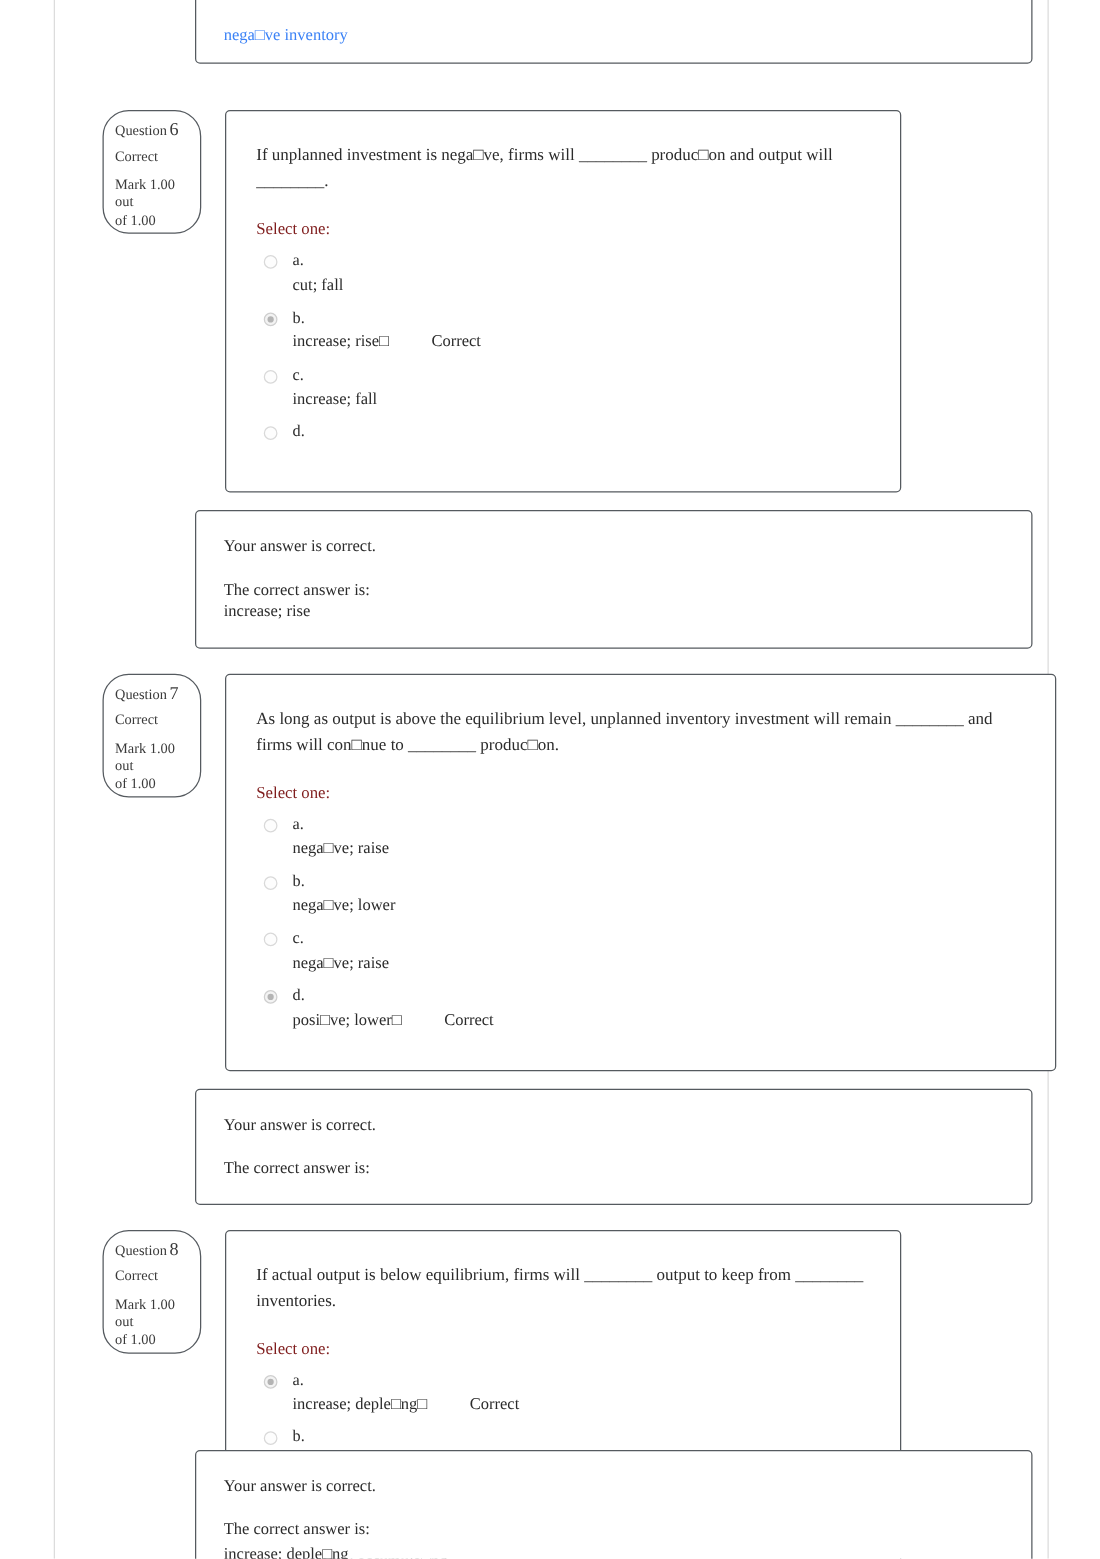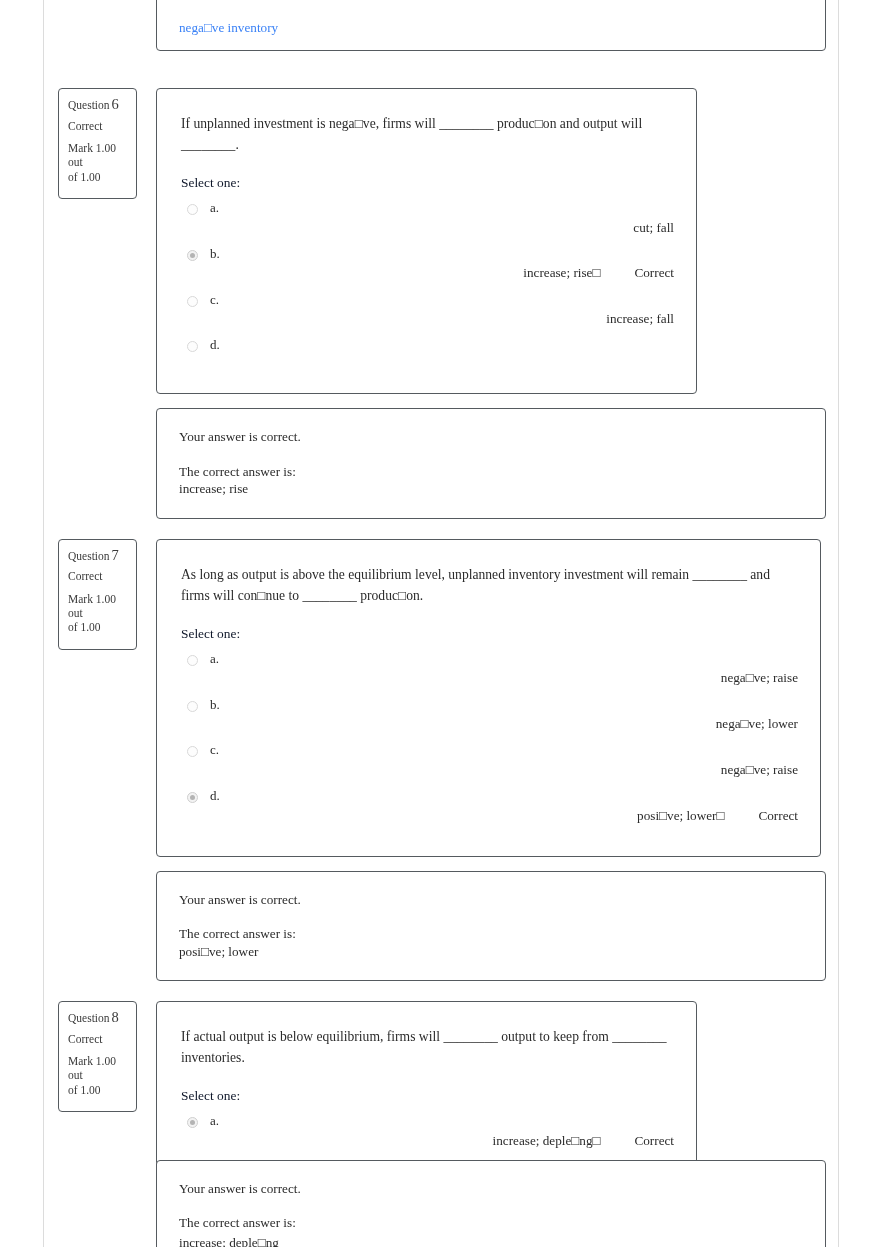--- a/index.html
+++ b/index.html
@@ -43,26 +43,27 @@
   }
 
   
   .qblock {
     position: relative;
     display: flex;
     align-items: flex-start;
   }
   .qinfo {
     width: 79px;
-    margin-left: 58px;
-    padding: 8px 9px 14px 9px;
+    margin-left: 82px;
+    padding: 8px 9px 2px 9px;
     font-size: 11.5px;
     line-height: 1.0;
     color: #3a3a3a;
     box-sizing: border-box;
+    border-radius: 21px;
   }
   .qinfo .row { margin: 0 0 9px 0; }
   .qinfo .row:last-child { margin-bottom: 0; }
   .qinfo .qnum-label { font-size: 11.5px; }
   .qinfo .qnum-value {
     font-size: 14.5px;
     margin-left: 2px;
   }
   .qinfo .mark { line-height: 1.25; }
 
@@ -76,21 +77,21 @@
   .qtext {
     font-size: 13.6px;
     line-height: 1.55;
     margin: 0 0 20px 0;
     color: #2b2b2b;
   }
 
   .select-one {
     font-size: 13.4px;
     margin: 0 0 9px 0;
-    color: #0f172a;
+    color: #7f1d1d;
   }
 
   
   .answers { margin: 0; padding: 0; list-style: none; }
   .answer {
     position: relative;
     padding: 0 0 10px 29px;
     min-height: 34px;
     box-sizing: border-box;
   }
@@ -125,21 +126,20 @@
     line-height: 1.2;
     margin-bottom: 3px;
     color: #2b2b2b;
   }
   .answer .atext-row {
     display: flex;
     align-items: baseline;
     font-size: 13.2px;
     line-height: 1.3;
     color: #2b2b2b;
-    justify-content: flex-end;
   }
   .answer .atext { white-space: pre; }
   .answer .verdict {
     margin-left: 34px;
     font-size: 13.2px;
     color: #2b2b2b;
     white-space: nowrap;
   }
 
   
@@ -303,21 +303,20 @@
         </li>
       </ul>
     </div>
   </div>
 
   <div class="spacer-gap" style="height:14px"></div>
 
   <div class="box feedback">
     <p>Your answer is correct.</p>
     <p class="gap">The correct answer is:</p>
-    <p>posi□ve; lower</p>
   </div>
 
   <div class="spacer-gap" style="height:20px"></div>
 
   <div class="qblock">
     <div class="box qinfo">
       <div class="row">
         <span class="qnum-label">Question</span><span class="qnum-value">8</span>
       </div>
       <div class="row">Correct</div>

